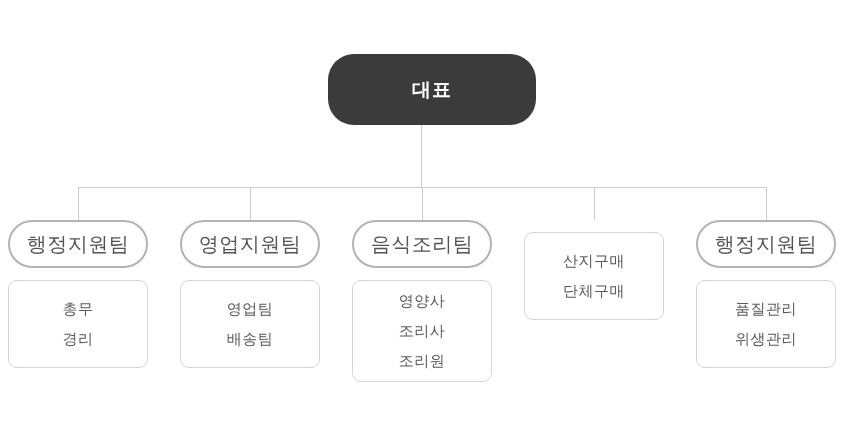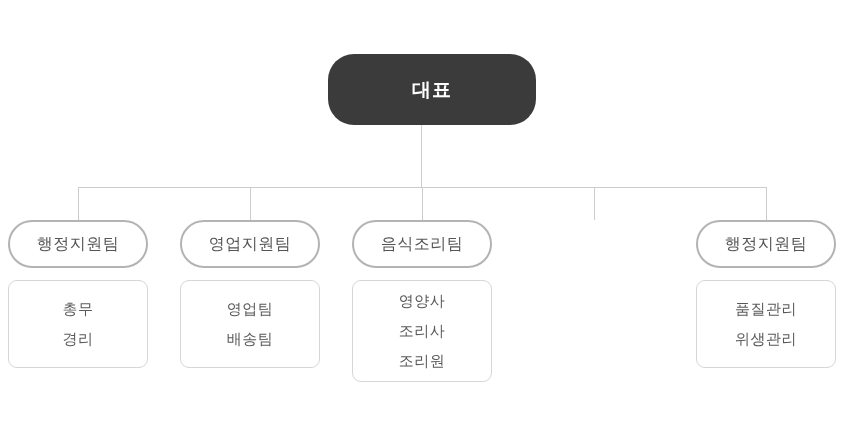--- a/index.html
+++ b/index.html
@@ -72,21 +72,21 @@
   .pill {
     height: 48px;
     border: 2px solid var(--pill-border, #b3b3b3);
     border-radius: 24px;
     background: #ffffff;
     display: flex;
     align-items: center;
     justify-content: center;
   }
   .pill span {
-    font-size: 16px;
+    font-size: 20px;
     color: var(--pill-text, #555555);
     letter-spacing: 0.5px;
   }
   .members {
     margin-top: 12px;
     min-height: 88px;
     border: 1px solid var(--member-border, #d6d6d6);
     border-radius: 9px;
     background: #ffffff;
     display: flex;
@@ -139,20 +139,24 @@
           <span>음식조리팀</span>
         </div>
         <div class="members">
           <div class="member">영양사</div>
           <div class="member">조리사</div>
           <div class="member">조리원</div>
         </div>
       </div>
       <div class="col">
         <div class="stub"></div>
+        <div class="members">
+          <div class="member">산지구매</div>
+          <div class="member">단체구매</div>
+        </div>
       </div>
       <div class="col">
         <div class="stub"></div>
         <div class="pill">
           <span>행정지원팀</span>
         </div>
         <div class="members">
           <div class="member">품질관리</div>
           <div class="member">위생관리</div>
         </div>

